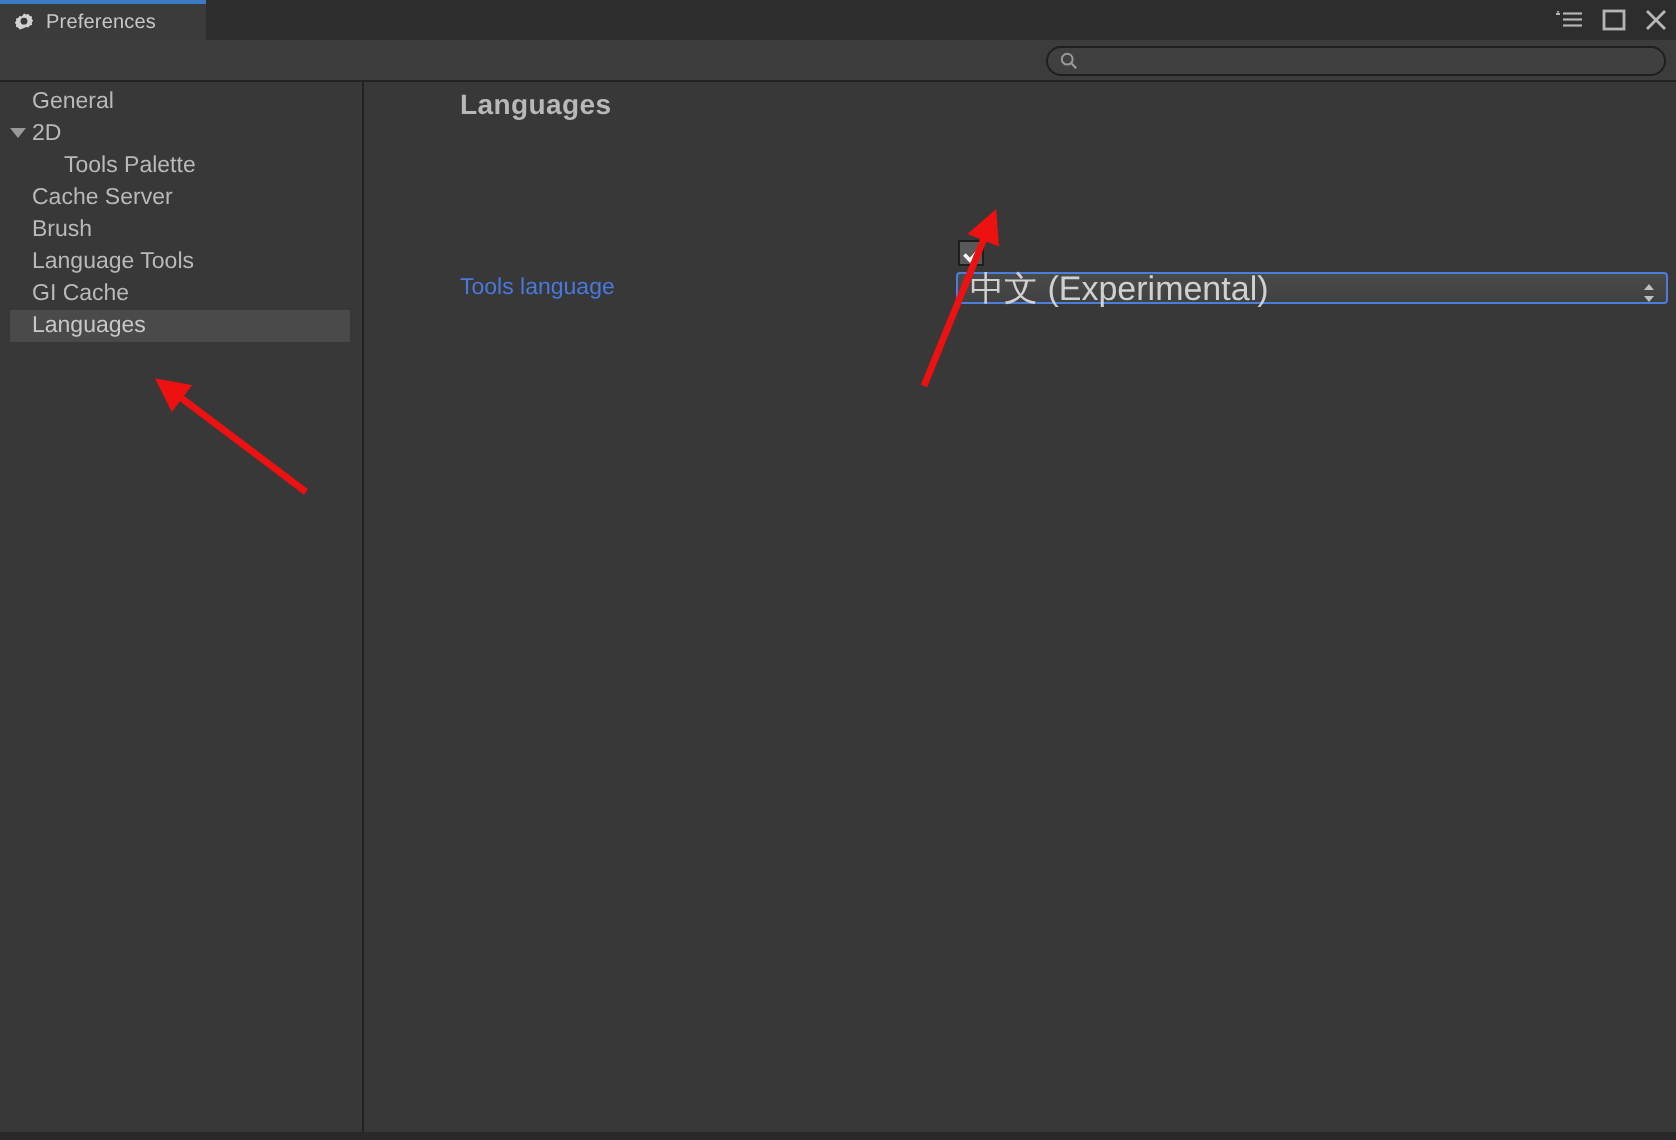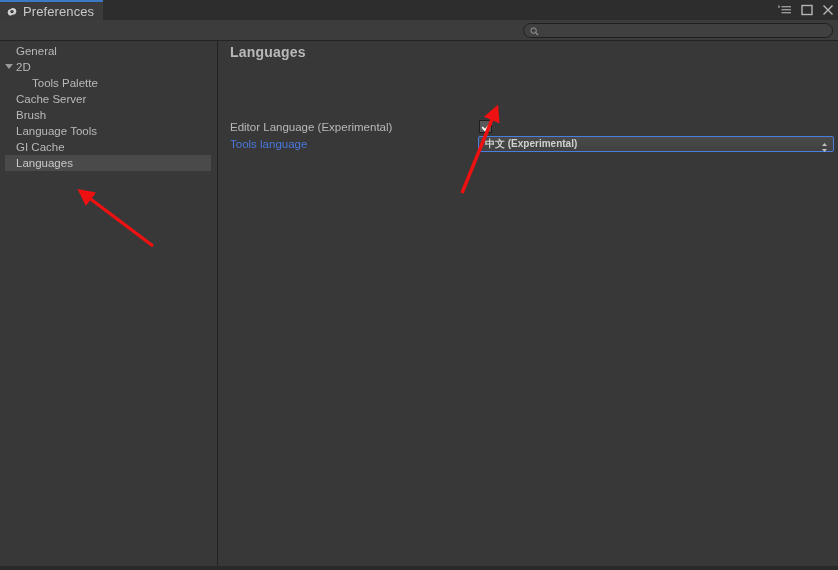--- a/index.html
+++ b/index.html
@@ -33,21 +33,21 @@
     left: 0; top: 0;
     width: 103px; height: 20px;
     background: #3b3b3b;
     border-top: 2px solid #3a79c4;
     box-sizing: border-box;
     display: flex;
     align-items: center;
     padding-left: 6px;
   }
   .tab-label {
-    font-size: 13px;
+    font-size: 10px;
     color: #c8c8c8;
     margin-left: 5px;
     letter-spacing: .1px;
     white-space: nowrap;
   }
   .gear-icon { width: 12px; height: 12px; display: block; }
 
   .win-controls {
     position: absolute;
     right: 4px; top: 0;
@@ -95,21 +95,21 @@
   
   .content {
     position: absolute;
     left: 0; top: 41px;
     width: 838px; height: 525px;
     background: #383838;
   }
   .sidebar {
     position: absolute;
     left: 0; top: 0;
-    width: 218px; height: 525px;
+    width: 182px; height: 525px;
     background: #383838;
     border-right: 1px solid #222222;
     box-sizing: border-box;
     padding-top: 2px;
   }
   .nav-item {
     position: relative;
     height: 16px;
     display: flex;
     align-items: center;
@@ -180,24 +180,23 @@
     width: 356px; height: 16px;
     background: linear-gradient(#4a4a4a, #414141);
     border: 1px solid #4a7ddd;
     border-radius: 2px;
     box-sizing: border-box;
     display: flex;
     align-items: center;
     padding-left: 6px;
   }
   .dropdown-value {
-    font-size: 10px;
+    font-size: 17px;
     color: #d0d0d0;
     white-space: nowrap;
-    font-weight: bold;
   }
   .stepper {
     position: absolute;
     right: 4px; top: 2px;
     width: 9px; height: 11px;
   }
 
   
   .annotations {
     position: absolute;
@@ -282,23 +281,20 @@
           <span>GI Cache</span>
         </div>
       <div class="nav-item selected">
           <span>Languages</span>
         </div>
     </div>
 
     <div class="main">
       <div class="page-title">Languages</div>
 
-      <div class="row" style="top:78px;">
-        <span class="row-label">Editor Language (Experimental)</span>
-      </div>
 
       <div class="row" style="top:95px;">
         <span class="row-label link">Tools language</span>
       </div>
     </div>
 
     <div class="checkbox">
       <svg width="11" height="11" viewBox="0 0 11 11">
         <path d="M1.2 5.2 L4 8.2 L9.6 1.6" stroke="#ffffff" stroke-width="1.8" fill="none"></path>
       </svg>

